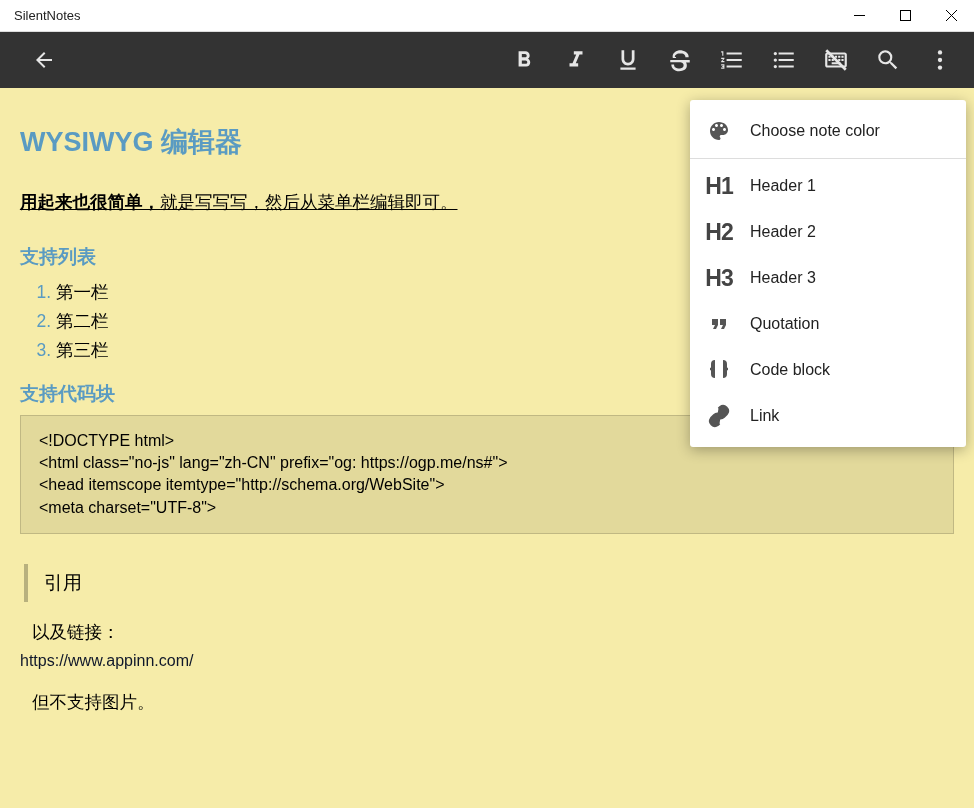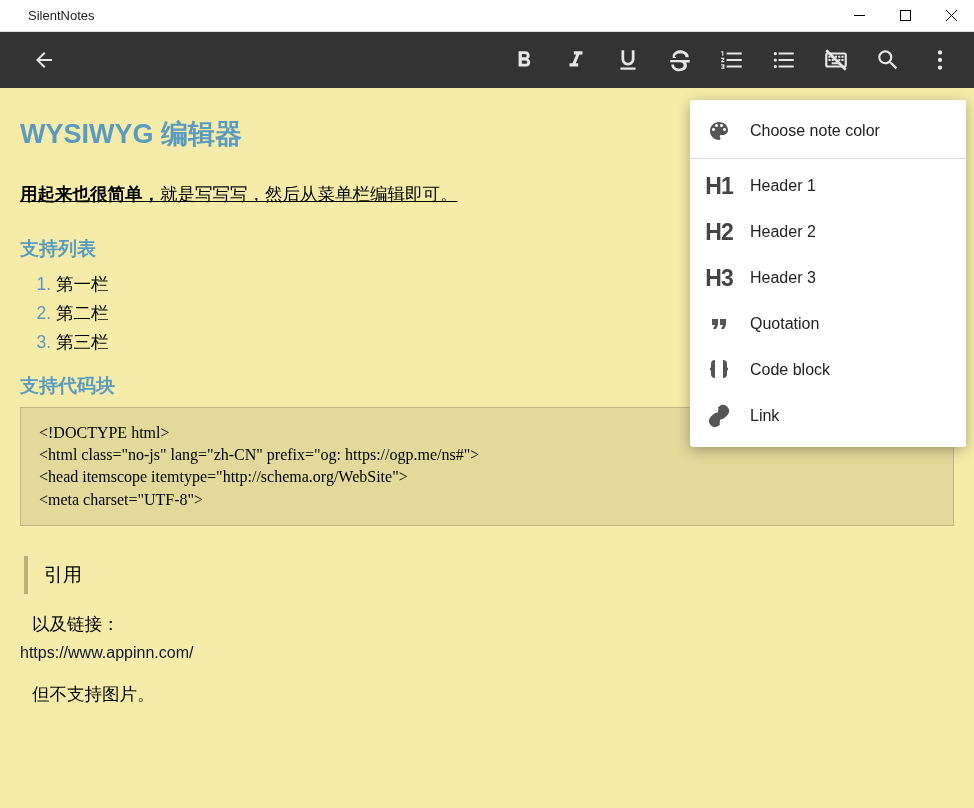--- a/index.html
+++ b/index.html
@@ -1,44 +1,44 @@
 <!DOCTYPE html>
 <html><head>
 <meta charset="utf-8">
 <style>
   * { box-sizing: border-box; margin: 0; padding: 0; }
   html, body { width: 974px; height: 808px; font-family: "Segoe UI", Arial, sans-serif; overflow: hidden; background: #fff; }
   
   .titlebar { height: 32px; display: flex; align-items: center; border-bottom: 1px solid #ddd; background: #fff; }
-  .titlebar-title { padding-left: 28px; font-size: 13px; color: #222; flex: 1; }
+  .titlebar-title { padding-left: 14px; font-size: 13px; color: #222; flex: 1; }
   .titlebar-controls { display: flex; }
   .titlebar-btn { width: 46px; height: 32px; display: flex; align-items: center; justify-content: center; }
   .titlebar-btn svg { width: 11px; height: 11px; stroke: #000; stroke-width: 1; fill: none; }
   
   .toolbar { height: 56px; background: #333333; display: flex; align-items: center; color: #fff; padding: 0 8px; }
   .toolbar-left { padding-left: 10px; }
   .toolbar-right { margin-left: auto; display: flex; align-items: center; gap: 0; }
   .tb-btn { width: 52px; height: 56px; display: flex; align-items: center; justify-content: center; cursor: pointer; }
   .tb-btn svg { width: 26px; height: 26px; fill: #e6e6e6; }
   .back-btn svg { width: 24px; height: 24px; fill: #e6e6e6; }
   
-  .content { position: relative; height: calc(100% - 88px); background: #f6eca9; padding: 28px 20px; overflow: hidden; }
+  .content { position: relative; height: calc(100% - 88px); background: #f6eca9; padding: 36px 20px; overflow: hidden; }
   
   h1.note-title { color: #5a9bc2; font-size: 27px; font-weight: 700; margin-bottom: 30px; font-family: Arial, sans-serif; }
   
   .body-line { font-size: 17.5px; color: #000; margin-bottom: 30px; text-decoration: underline; }
   .body-line .bold { font-weight: 700; }
   .body-line .underline { text-decoration: underline; }
   
   h3.sub { color: #5a9bc2; font-size: 19px; font-weight: 700; margin-bottom: 8px; margin-top: 16px; }
   
   ol.list { list-style: decimal; padding-left: 36px; font-size: 17.5px; line-height: 1.65; color: #000; }
   ol.list li::marker { color: #5a9bc2; }
   
-  pre.code { background: rgba(0,0,0,0.08); border: 1px solid rgba(0,0,0,0.15); padding: 14px 18px; font-family: Liberation Serif, serif; font-size: 16px; line-height: 1.4; margin: 8px 0 30px 0; white-space: pre; overflow: hidden; color: #000; }
+  pre.code { background: rgba(0,0,0,0.08); border: 1px solid rgba(0,0,0,0.15); padding: 14px 18px; font-family: Liberation Sans, sans-serif; font-size: 16px; line-height: 1.4; margin: 8px 0 30px 0; white-space: pre; overflow: hidden; color: #000; }
   
   blockquote.quote { border-left: 4px solid rgba(0,0,0,0.25); padding: 6px 0 6px 16px; font-size: 19px; margin: 10px 0 18px 4px; color: #000; }
   
   .plain { font-size: 17.5px; color: #000; margin: 6px 12px; }
   .link { color: #0f172a; font-size: 16px; display: block; margin: 8px 0 20px 0; }
   
   .dropdown { position: absolute; top: 12px; right: 8px; width: 276px; background: #fff; border-radius: 3px; box-shadow: 0 3px 14px rgba(0,0,0,0.3); padding: 8px 0; }
   .dd-item { display: flex; align-items: center; height: 46px; padding: 0 18px 0 14px; cursor: pointer; gap: 16px; }
   .dd-sep { height: 1px; background: #ddd; margin: 4px 0; }
   .dd-icon { width: 30px; display: flex; justify-content: center; align-items: center; }

